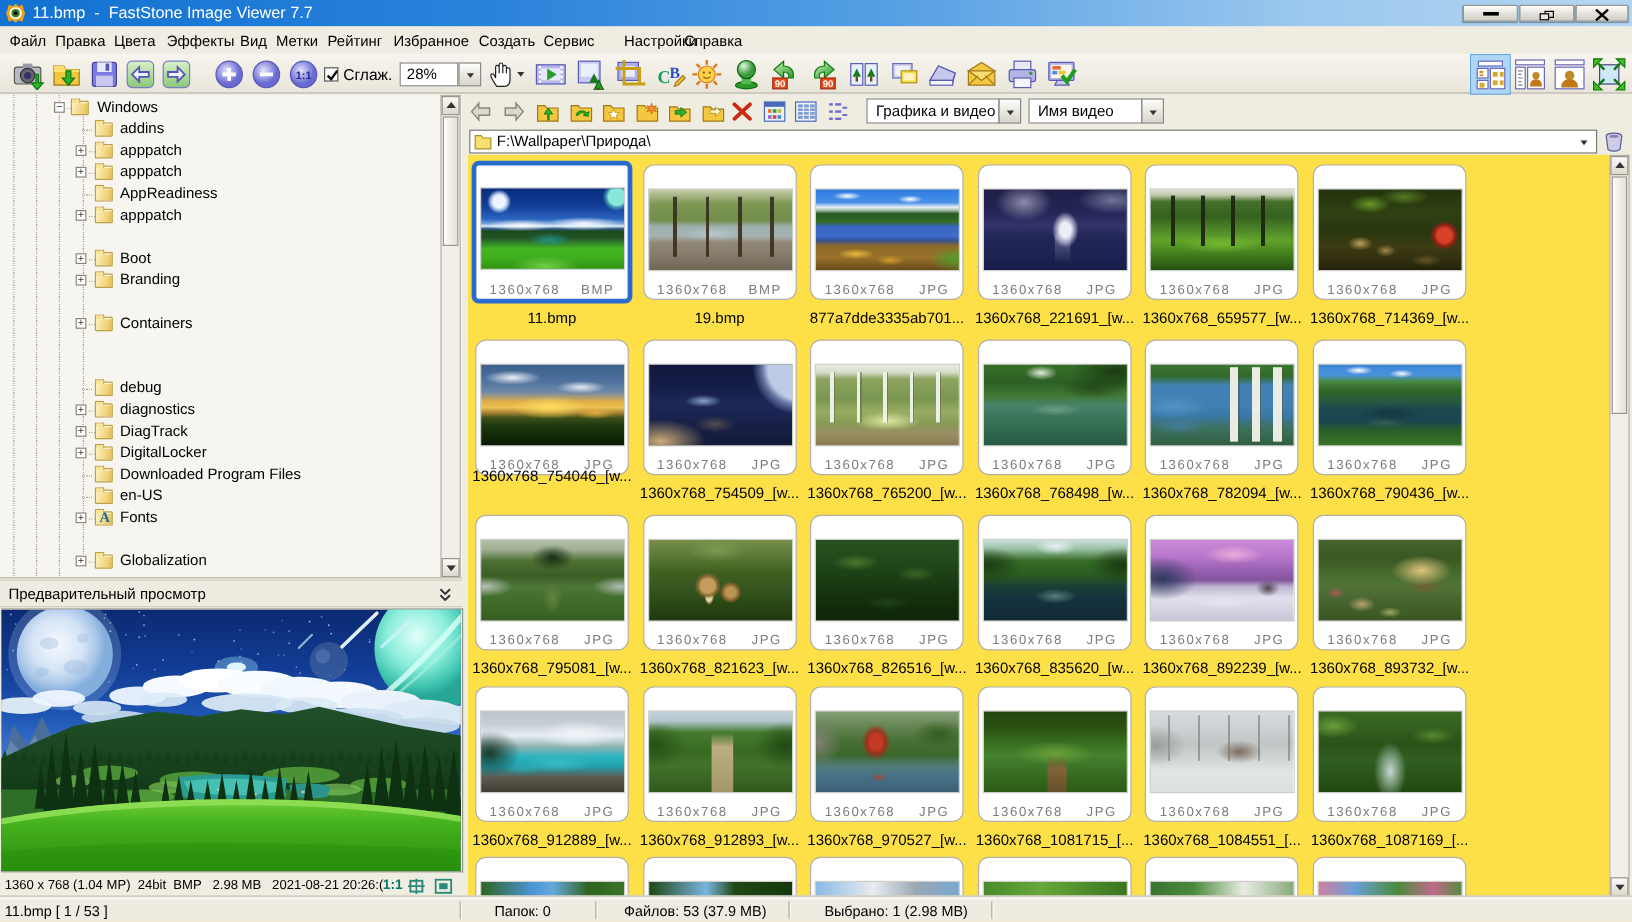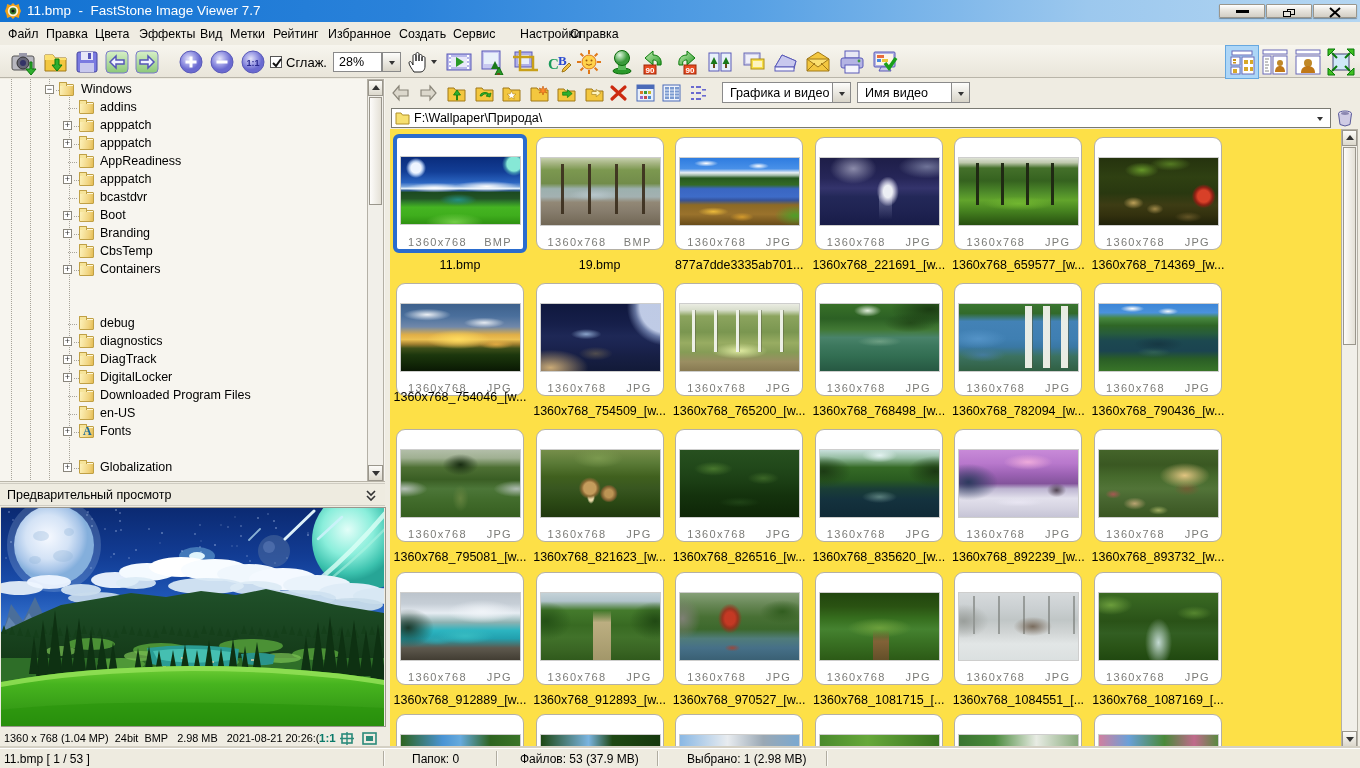--- a/index.html
+++ b/index.html
@@ -470,41 +470,31 @@
       <div class="abs" style="left:68px;top:9px;width:10px;height:1px;background-image:repeating-linear-gradient(90deg,#a8a49a 0 1px,transparent 1px 2px)"></div>
       <div class="fold" style="left:79px;top:3px"></div>
       <div class="abs" style="left:100px;top:1px">AppReadiness</div>
     </div>
 <div class="trow" style="left:0;top:92px;width:360px">
       <div class="pm" style="left:63px;top:4px">+</div>
       <div class="abs" style="left:74px;top:9px;width:5px;height:1px;background-image:repeating-linear-gradient(90deg,#a8a49a 0 1px,transparent 1px 2px)"></div>
       <div class="fold" style="left:79px;top:3px"></div>
       <div class="abs" style="left:100px;top:1px">apppatch</div>
     </div>
-<div class="trow" style="left:0;top:110px;width:360px">
-      <div class="abs" style="left:68px;top:9px;width:10px;height:1px;background-image:repeating-linear-gradient(90deg,#a8a49a 0 1px,transparent 1px 2px)"></div>
-      <div class="fold" style="left:79px;top:3px"></div>
-      <div class="abs" style="left:100px;top:1px">bcastdvr</div>
-    </div>
 <div class="trow" style="left:0;top:128px;width:360px">
       <div class="pm" style="left:63px;top:4px">+</div>
       <div class="abs" style="left:74px;top:9px;width:5px;height:1px;background-image:repeating-linear-gradient(90deg,#a8a49a 0 1px,transparent 1px 2px)"></div>
       <div class="fold" style="left:79px;top:3px"></div>
       <div class="abs" style="left:100px;top:1px">Boot</div>
     </div>
 <div class="trow" style="left:0;top:146px;width:360px">
       <div class="pm" style="left:63px;top:4px">+</div>
       <div class="abs" style="left:74px;top:9px;width:5px;height:1px;background-image:repeating-linear-gradient(90deg,#a8a49a 0 1px,transparent 1px 2px)"></div>
       <div class="fold" style="left:79px;top:3px"></div>
       <div class="abs" style="left:100px;top:1px">Branding</div>
-    </div>
-<div class="trow" style="left:0;top:164px;width:360px">
-      <div class="abs" style="left:68px;top:9px;width:10px;height:1px;background-image:repeating-linear-gradient(90deg,#a8a49a 0 1px,transparent 1px 2px)"></div>
-      <div class="fold" style="left:79px;top:3px"></div>
-      <div class="abs" style="left:100px;top:1px">CbsTemp</div>
     </div>
 <div class="trow" style="left:0;top:182px;width:360px">
       <div class="pm" style="left:63px;top:4px">+</div>
       <div class="abs" style="left:74px;top:9px;width:5px;height:1px;background-image:repeating-linear-gradient(90deg,#a8a49a 0 1px,transparent 1px 2px)"></div>
       <div class="fold" style="left:79px;top:3px"></div>
       <div class="abs" style="left:100px;top:1px">Containers</div>
     </div>
 <div class="trow" style="left:0;top:236px;width:360px">
       <div class="abs" style="left:68px;top:9px;width:10px;height:1px;background-image:repeating-linear-gradient(90deg,#a8a49a 0 1px,transparent 1px 2px)"></div>
       <div class="fold" style="left:79px;top:3px"></div>

